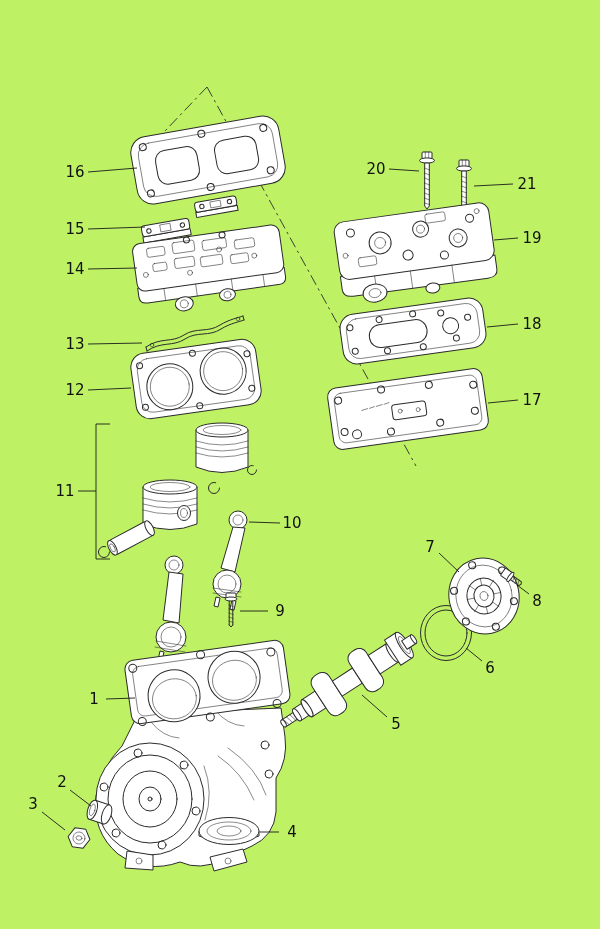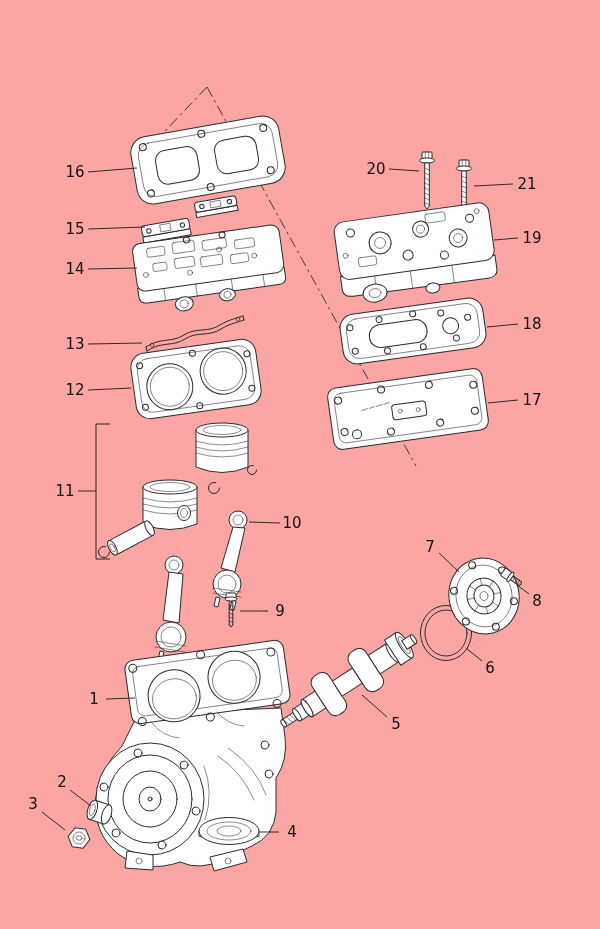--- a/index.html
+++ b/index.html
@@ -1,16 +1,16 @@
 <!DOCTYPE html>
 <html><head>
 <meta charset="utf-8">
 <style>
   html,body{margin:0;padding:0;background:#ffffff;}
-  .canvas{position:relative;width:600px;height:929px;background:#fca5a5;overflow:hidden;
+  .canvas{position:relative;width:600px;height:929px;background:#bef264;overflow:hidden;
           font-family:"DejaVu Sans",sans-serif;}
   svg{display:block;}
   .ln{fill:none;stroke:#2b2b2b;stroke-width:1;stroke-linecap:round;stroke-linejoin:round;}
   .fw{fill:#ffffff;stroke:#2b2b2b;stroke-width:1;stroke-linejoin:round;}
   .thin{stroke-width:0.55;}
   .dash{fill:none;stroke:#2b2b2b;stroke-width:0.9;stroke-dasharray:11 4 2.5 4;}
   .leader{stroke:#1a1a1a;stroke-width:0.9;fill:none;}
   .callout-text{font-family:"DejaVu Sans",sans-serif;font-size:15px;fill:#111111;
                 text-anchor:middle;dominant-baseline:central;}
 </style>

